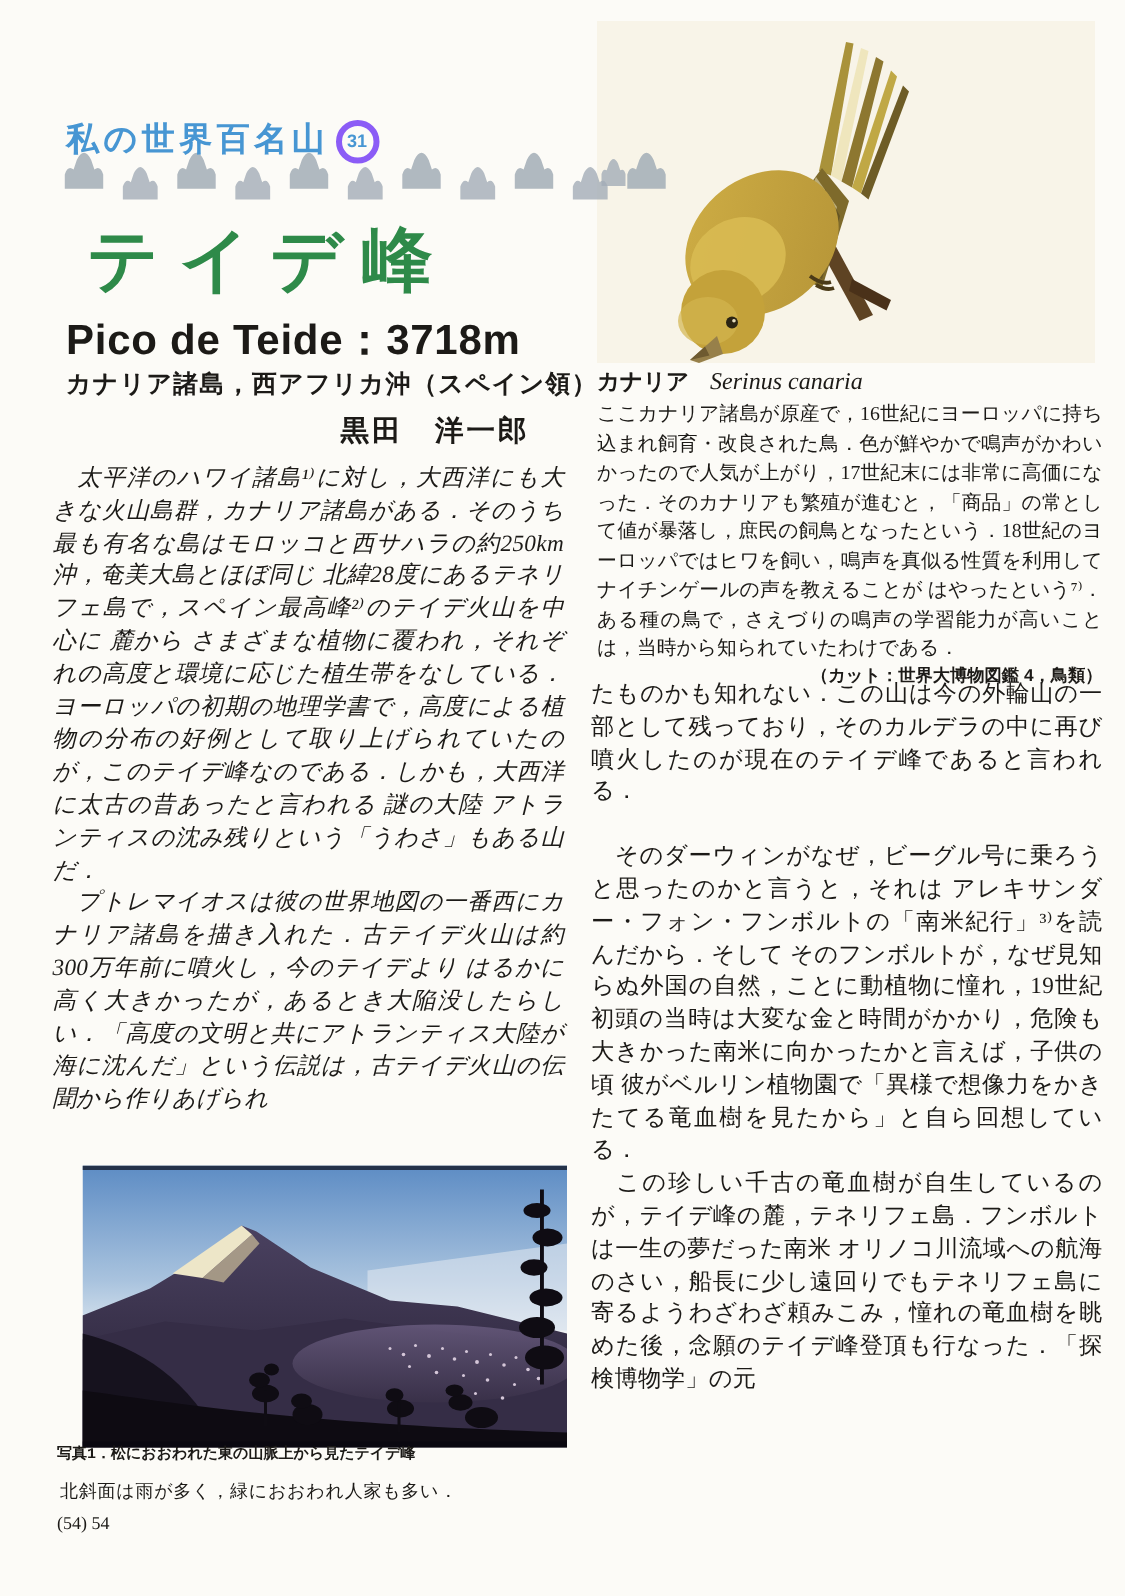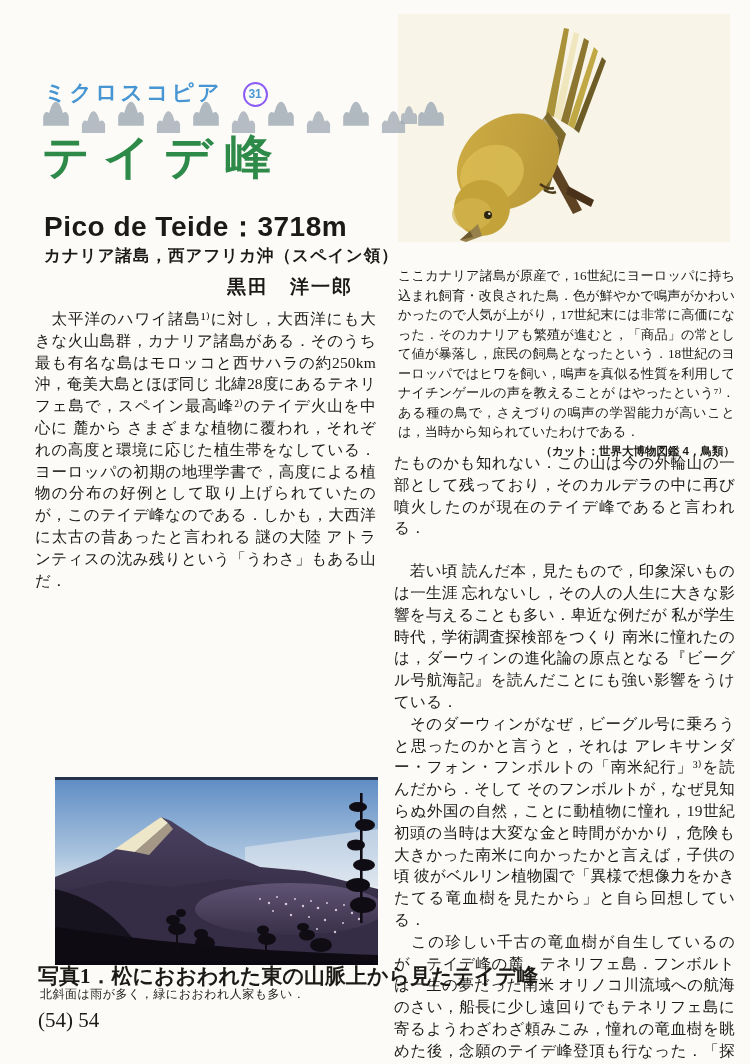--- a/index.html
+++ b/index.html
@@ -14,22 +14,22 @@
   }
   
   .series-label{
     position:absolute;left:44px;top:78px;z-index:3;
     font-family:"Liberation Sans","DejaVu Sans",sans-serif;
     font-size:22px;font-weight:bold;color:#4796d3;letter-spacing:3px;
     white-space:nowrap;
   }
   .series-num{
     display:inline-block;width:21px;height:21px;line-height:21px;
-    border:2px solid #8b5cf6;border-radius:50%;
-    font-size:12px;letter-spacing:0;text-align:center;vertical-align:2px;margin-left:20px;
+    border:4px solid #8b5cf6;border-radius:50%;
+    font-size:12px;letter-spacing:0;text-align:center;vertical-align:2px;margin-left:4px;
   }
   .mountain-band{
     position:absolute;left:40px;top:97px;width:402px;height:46px;z-index:1;
     display:flex;align-items:flex-start;gap:7px;
   }
   .mountain-band svg{flex:0 0 auto;}
   .mountain-band .lo{margin-top:10px;}
   .page-title{
     position:absolute;left:42px;top:126px;z-index:2;
     font-size:47px;font-weight:bold;color:#2e8a49;letter-spacing:13px;
@@ -49,21 +49,21 @@
   .author{
     position:absolute;left:35px;top:274px;width:318px;text-align:right;
     font-family:"Liberation Sans","DejaVu Sans",sans-serif;
     font-size:19px;font-weight:bold;letter-spacing:2px;
   }
   
   .body-text p{
     margin:0;text-align:justify;
     font-size:15.5px;line-height:21.8px;letter-spacing:.2px;
   }
-  .col-left{position:absolute;left:35px;top:308px;width:341px;}
+  .col-left{position:absolute;left:35px;top:308px;width:341px;font-style:italic;}
   .col-right{position:absolute;left:394px;top:452px;width:341px;}
   .col-right p.gap-after{margin-bottom:21px;}
   
   .bird-plate{position:absolute;left:398px;top:14px;width:332px;height:228px;}
   .bird-caption-title{
     position:absolute;left:398px;top:245px;width:335px;
     font-size:15px;white-space:nowrap;
   }
   .bird-caption-title .jp{
     font-family:"Liberation Sans","DejaVu Sans",sans-serif;font-weight:bold;
@@ -78,38 +78,38 @@
   }
   .bird-caption-credit{
     float:right;
     font-family:"Liberation Sans","DejaVu Sans",sans-serif;
     font-weight:bold;font-size:11.5px;letter-spacing:0;
   }
   
   .photo{position:absolute;left:55px;top:777px;width:323px;height:188px;}
   .photo-caption-title{
     position:absolute;left:38px;top:962px;width:345px;
-    font-family:Liberation Serif, serif;
-    font-size:21px;font-weight:bold;white-space:nowrap;
+    font-family:Liberation Mono, monospace;
+    font-size:10px;font-weight:bold;white-space:nowrap;
   }
   .photo-caption-body{
     position:absolute;left:40px;top:986px;width:340px;
     font-size:12px;letter-spacing:.5px;
   }
   
-  .footer-left{position:absolute;left:38px;top:1008px;font-size:21px;}
+  .footer-left{position:absolute;left:38px;top:1008px;font-size:12px;}
   .footer-right{position:absolute;right:16px;top:1009px;font-size:14.5px;letter-spacing:1px;}
 </style>
 </head>
 <body>
 
 <div class="page">
 
   <div class="series-label">
-    <span>ミクロスコピア</span><span class="series-num">31</span>
+    <span>私の世界百名山</span><span class="series-num">31</span>
   </div>
 
   <div class="mountain-band">
 
     <svg width="32" height="30" viewBox="0 0 30 26">
         <path d="M3 26 L3 17 Q5 11 8.5 14 L10.5 8 Q15 -1 19.5 8 L21.5 14 Q25 11 27 17 L27 26 Z" fill="#a2adb6" opacity="0.85"></path>
       </svg>
     <svg class="lo" width="29" height="27" viewBox="0 0 30 26">
         <path d="M3 26 L3 17 Q5 11 8.5 14 L10.5 8 Q15 -1 19.5 8 L21.5 14 Q25 11 27 17 L27 26 Z" fill="#a2adb6" opacity="0.8"></path>
       </svg>
@@ -135,28 +135,29 @@
         <path d="M3 26 L3 17 Q5 11 8.5 14 L10.5 8 Q15 -1 19.5 8 L21.5 14 Q25 11 27 17 L27 26 Z" fill="#a2adb6" opacity="0.85"></path>
       </svg>
     <svg class="lo" width="29" height="27" viewBox="0 0 30 26">
         <path d="M3 26 L3 17 Q5 11 8.5 14 L10.5 8 Q15 -1 19.5 8 L21.5 14 Q25 11 27 17 L27 26 Z" fill="#a2adb6" opacity="0.8"></path>
       </svg>
     <svg width="32" height="30" viewBox="0 0 30 26">
         <path d="M3 26 L3 17 Q5 11 8.5 14 L10.5 8 Q15 -1 19.5 8 L21.5 14 Q25 11 27 17 L27 26 Z" fill="#a2adb6" opacity="0.85"></path>
       </svg>
   </div>
 
-  <h1 class="page-title" style="margin:0;">テイデ峰</h1>
+  <h1 class="page-title" style="margin:16px;">テイデ峰</h1>
 
   <div class="subtitle-1">Pico de Teide：3718m</div>
   <div class="subtitle-2">カナリア諸島，西アフリカ沖（スペイン領）</div>
   <div class="author">黒田　洋一郎</div>
 
   <div class="col-left body-text">
     <p>　太平洋のハワイ諸島¹⁾に対し，大西洋にも大きな火山島群，カナリア諸島がある．そのうち最も有名な島はモロッコと西サハラの約250km沖，奄美大島とほぼ同じ 北緯28度にあるテネリフェ島で，スペイン最高峰²⁾のテイデ火山を中心に 麓から さまざまな植物に覆われ，それぞれの高度と環境に応じた植生帯をなしている．ヨーロッパの初期の地理学書で，高度による植物の分布の好例として取り上げられていたのが，このテイデ峰なのである．しかも，大西洋に太古の昔あったと言われる 謎の大陸 アトランティスの沈み残りという「うわさ」もある山だ．</p>
+    <p>　プトレマイオスは彼の世界地図の一番西にカナリア諸島を描き入れた．古テイデ火山は約300万年前に噴火し，今のテイデより はるかに高く大きかったが，あるとき大陥没したらしい．「高度の文明と共にアトランティス大陸が海に沈んだ」という伝説は，古テイデ火山の伝聞から作りあげられ</p>
   </div>
 
   <div class="bird-plate">
     <svg width="332" height="228" viewBox="0 0 332 228">
       <defs>
         <linearGradient id="bodyGrad" x1="0" y1="0" x2="1" y2="1">
           <stop offset="0" stop-color="#cfae45"></stop>
           <stop offset="1" stop-color="#b59437"></stop>
         </linearGradient>
       </defs>
@@ -191,28 +192,30 @@
       <circle cx="90" cy="201" r="4" fill="#2b2413"></circle>
       <circle cx="91.3" cy="199.8" r="1.2" fill="#e8dfc0"></circle>
 
       <polygon points="62,226 80,210 84,222 68,228" fill="#97804a"></polygon>
       <polygon points="62,226 72,217 75,223" fill="#6e5a30"></polygon>
 
       <path d="M142 170 q8 6 14 4 M146 176 q7 4 12 2" stroke="#4a3a18" stroke-width="2.5" fill="none"></path>
     </svg>
   </div>
 
+  <div class="bird-caption-title">
+    <span class="jp">カナリア</span><span class="latin">Serinus canaria</span>
+  </div>
   <p class="bird-caption-body">
     <span>ここカナリア諸島が原産で，16世紀にヨーロッパに持ち込まれ飼育・改良された鳥．色が鮮やかで鳴声がかわいかったので人気が上がり，17世紀末には非常に高価になった．そのカナリアも繁殖が進むと，「商品」の常として値が暴落し，庶民の飼鳥となったという．18世紀のヨーロッパではヒワを飼い，鳴声を真似る性質を利用して ナイチンゲールの声を教えることが はやったという⁷⁾．ある種の鳥で，さえづりの鳴声の学習能力が高いことは，当時から知られていたわけである．</span>
     <span class="bird-caption-credit">（カット：世界大博物図鑑 4，鳥類）</span>
   </p>
 
   <div class="col-right body-text">
     <p class="gap-after">たものかも知れない．この山は今の外輪山の一部として残っており，そのカルデラの中に再び噴火したのが現在のテイデ峰であると言われる．</p>
-    <p>　若い頃 読んだ本，見たもので，印象深いものは一生涯 忘れないし，その人の人生に大きな影響を与えることも多い．卑近な例だが 私が学生時代，学術調査探検部をつくり 南米に憧れたのは，ダーウィンの進化論の原点となる『ビーグル号航海記』を読んだことにも強い影響をうけている．</p>
     <p>　そのダーウィンがなぜ，ビーグル号に乗ろうと思ったのかと言うと，それは アレキサンダー・フォン・フンボルトの「南米紀行」³⁾を読んだから．そして そのフンボルトが，なぜ見知らぬ外国の自然，ことに動植物に憧れ，19世紀初頭の当時は大変な金と時間がかかり，危険も大きかった南米に向かったかと言えば，子供の頃 彼がベルリン植物園で「異様で想像力をかきたてる竜血樹を見たから」と自ら回想している．</p>
     <p>　この珍しい千古の竜血樹が自生しているのが，テイデ峰の麓，テネリフェ島．フンボルトは一生の夢だった南米 オリノコ川流域への航海のさい，船長に少し遠回りでもテネリフェ島に寄るようわざわざ頼みこみ，憧れの竜血樹を眺めた後，念願のテイデ峰登頂も行なった．「探検博物学」の元</p>
   </div>
 
   <div class="photo">
     <svg width="323" height="188" viewBox="0 0 323 188">
       <defs>
         <linearGradient id="sky" x1="0" y1="0" x2="0" y2="1">
           <stop offset="0" stop-color="#5d8cc4"></stop>
           <stop offset="0.7" stop-color="#a9c3de"></stop>

